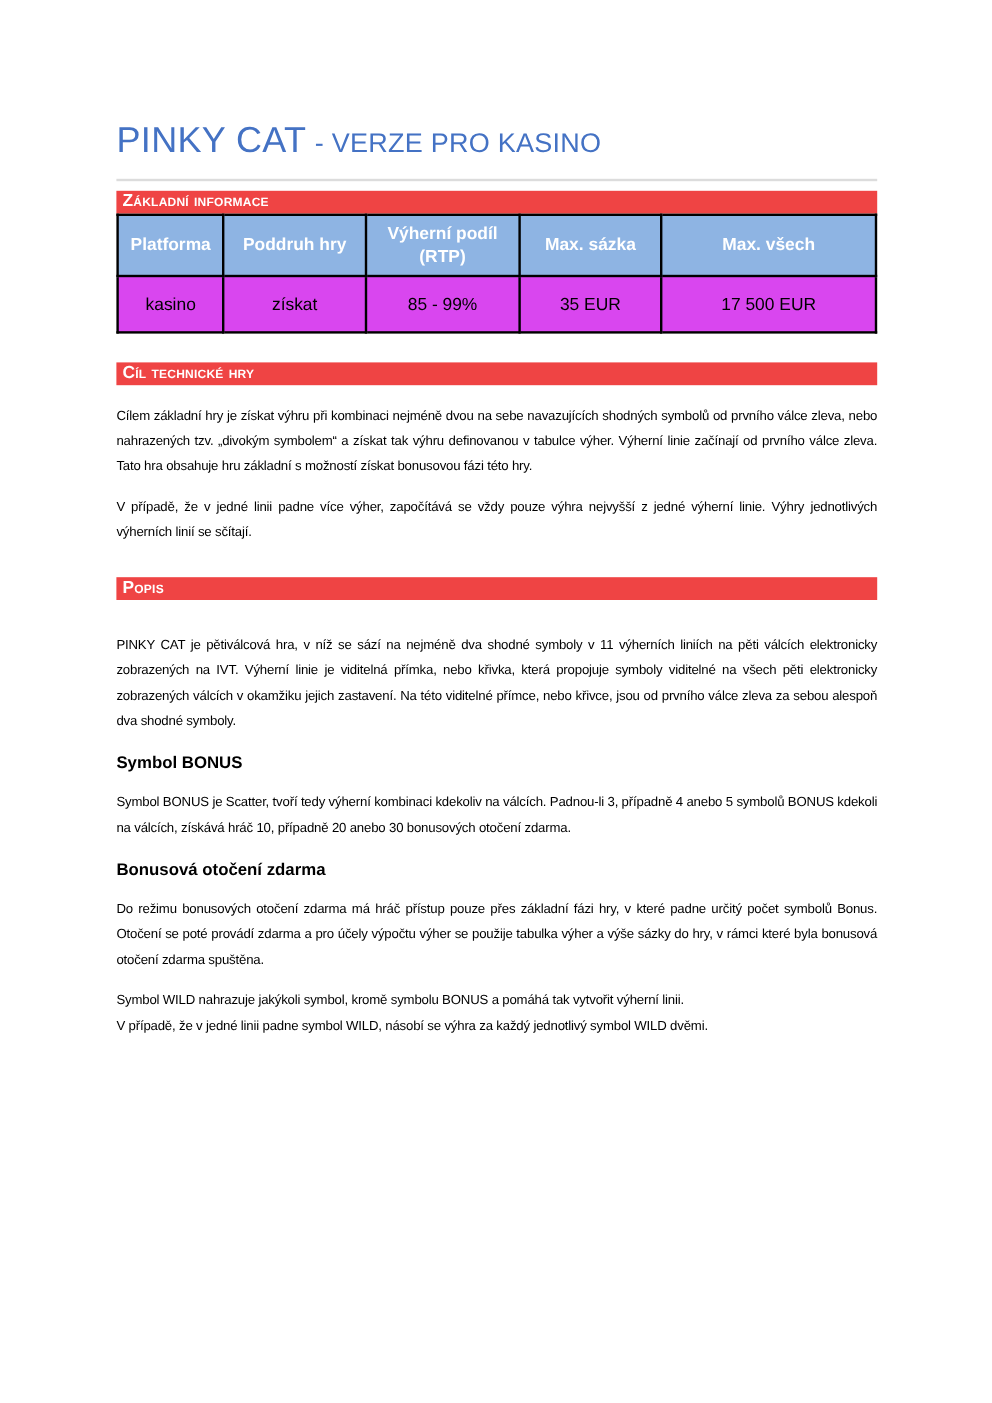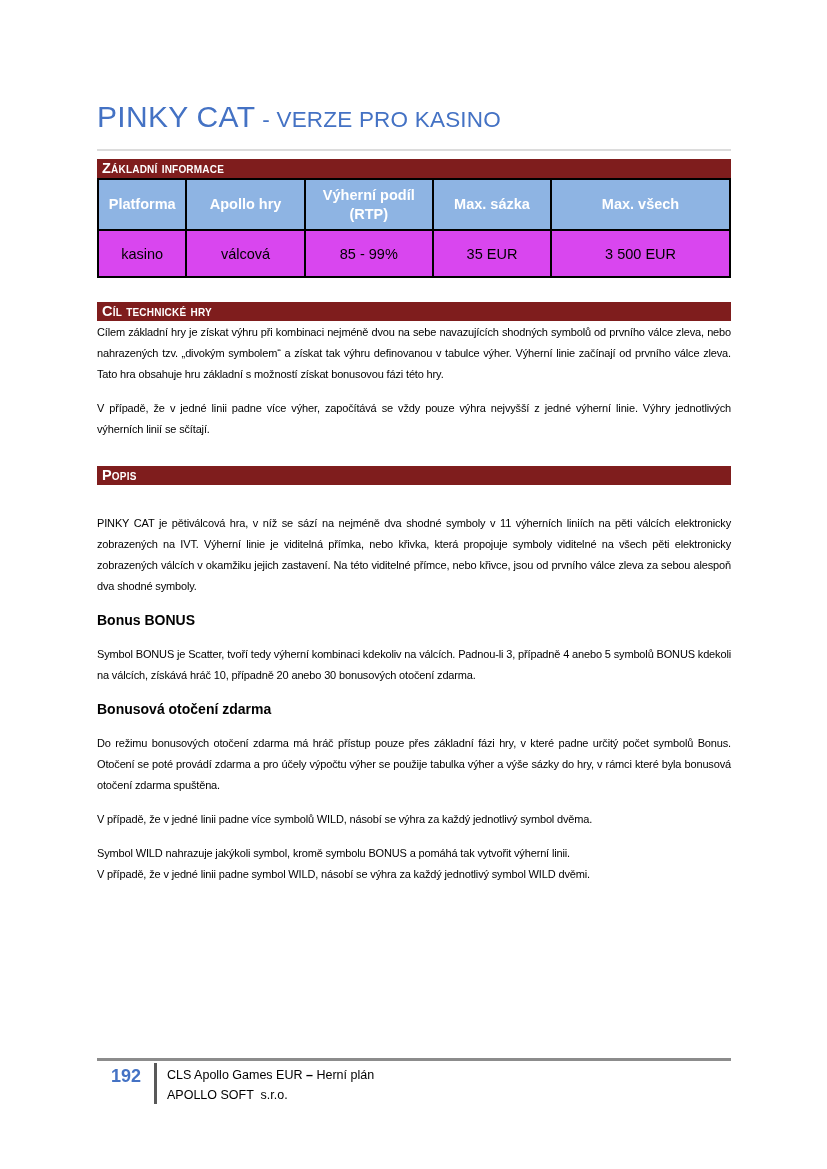--- a/index.html
+++ b/index.html
@@ -29,32 +29,32 @@
     white-space: nowrap;
   }
   .title-main { font-size: 30px; letter-spacing: 0.3px; }
   .title-sub  { font-size: 22.5px; margin-left: 7px; letter-spacing: 0.2px; }
   .title-rule {
     margin-top: 11px;
     border-bottom: 2px solid #DCDCDC;
   }
   
   .bar {
-    background: #7f1d1d;
+    background: #ef4444;
     color: #ffffff;
     font-variant: small-caps;
     font-weight: bold;
     font-size: 14.5px;
     line-height: 19px;
     height: 19px;
     padding-left: 5px;
     letter-spacing: 0.2px;
   }
   .bar-basic    { margin-top: 8px; }
-  .bar-goal     { margin-top: 24px; margin-bottom: 1px; }
+  .bar-goal     { margin-top: 24px; margin-bottom: 16px; }
   .bar-popis    { margin-top: 26px; margin-bottom: 28px; }
   .bar-features { margin-top: 14px; margin-bottom: 12px; }
   
   table.info-table {
     width: 100%;
     border-collapse: collapse;
     table-layout: fixed;
   }
   .info-table th, .info-table td {
     border: 2px solid #000000;
@@ -150,63 +150,49 @@
       <colgroup>
         <col class="col-1">
           <col class="col-2">
           <col class="col-3">
           <col class="col-4">
           <col class="col-5">
       </colgroup>
       <thead>
         <tr>
           <th>Platforma</th>
-          <th>Apollo hry</th>
+          <th>Poddruh hry</th>
           <th>Výherní podíl (RTP)</th>
           <th>Max. sázka</th>
           <th>Max. všech</th>
         </tr>
       </thead>
       <tbody>
         <tr>
           <td>kasino</td>
-          <td>válcová</td>
+          <td>získat</td>
           <td>85 - 99%</td>
           <td>35 EUR</td>
-          <td>3 500 EUR</td>
+          <td>17 500 EUR</td>
         </tr>
       </tbody>
     </table>
 
     <div class="bar bar-goal">Cíl technické hry</div>
     <p class="para">Cílem základní hry je získat výhru při kombinaci nejméně dvou na sebe navazujících shodných symbolů od prvního válce zleva, nebo nahrazených tzv. „divokým symbolem“ a získat tak výhru definovanou v tabulce výher. Výherní linie začínají od prvního válce zleva. Tato hra obsahuje hru základní s možností získat bonusovou fázi této hry.</p>
     <p class="para">V případě, že v jedné linii padne více výher, započítává se vždy pouze výhra nejvyšší z jedné výherní linie. Výhry jednotlivých výherních linií se sčítají.</p>
 
     <div class="bar bar-popis">Popis</div>
     <p class="para">PINKY CAT je pětiválcová hra, v níž se sází na nejméně dva shodné symboly v 11 výherních liniích na pěti válcích elektronicky zobrazených na IVT. Výherní linie je viditelná přímka, nebo křivka, která propojuje symboly viditelné na všech pěti elektronicky zobrazených válcích v okamžiku jejich zastavení. Na této viditelné přímce, nebo křivce, jsou od prvního válce zleva za sebou alespoň dva shodné symboly.</p>
 
 
-    <h3 class="sub-heading">Bonus BONUS</h3>
+    <h3 class="sub-heading">Symbol BONUS</h3>
     <p class="para">Symbol BONUS je Scatter, tvoří tedy výherní kombinaci kdekoliv na válcích. Padnou-li 3, případně 4 anebo 5 symbolů BONUS kdekoli na válcích, získává hráč 10, případně 20 anebo 30 bonusových otočení zdarma.</p>
 
     <h3 class="sub-heading">Bonusová otočení zdarma</h3>
     <p class="para">Do režimu bonusových otočení zdarma má hráč přístup pouze přes základní fázi hry, v které padne určitý počet symbolů Bonus. Otočení se poté provádí zdarma a pro účely výpočtu výher se použije tabulka výher a výše sázky do hry, v rámci které byla bonusová otočení zdarma spuštěna.</p>
-    <p class="para">V případě, že v jedné linii padne více symbolů WILD, násobí se výhra za každý jednotlivý symbol dvěma.</p>
 
     <p class="para">Symbol WILD nahrazuje jakýkoli symbol, kromě symbolu BONUS a pomáhá tak vytvořit výherní linii.
 V případě, že v jedné linii padne symbol WILD, násobí se výhra za každý jednotlivý symbol WILD dvěmi.</p>
 
   </div>
 
-  <div class="footer">
-    <div class="footer-rule"></div>
-    <div class="footer-row">
-      <div class="page-number">192</div>
-      <div class="footer-divider"></div>
-      <div class="footer-lines">
-        <div class="footer-line1"><span>CLS Apollo Games EUR</span>
-          <b>–</b>
-          <span>Herní plán</span></div>
-        <div class="footer-line2">APOLLO SOFT  s.r.o.</div>
-      </div>
-    </div>
-  </div>
 </div>
 
 </body></html>

